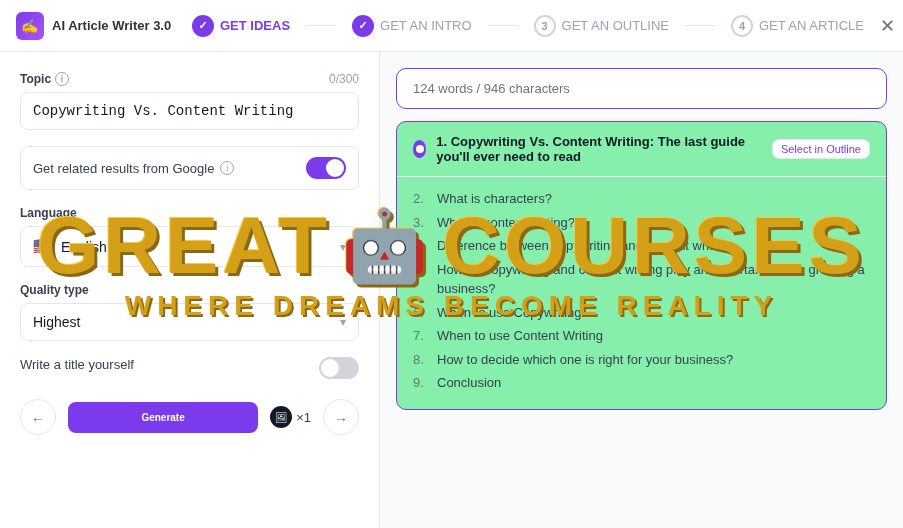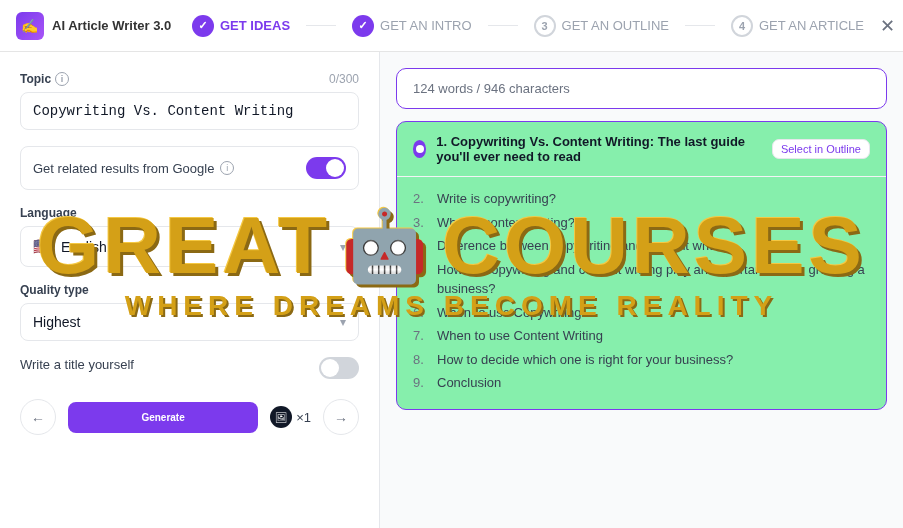--- a/index.html
+++ b/index.html
@@ -302,21 +302,21 @@
         </div>
         <div class="outline-actions">
           <button class="outline-action-btn">Select in Outline</button>
         </div>
       </div>
 
       <div class="outline-list">
 
       <div class="outline-item">
             <span class="outline-item-num">2.</span>
-            <span class="outline-item-text">Write is copywriting?</span>
+            <span class="outline-item-text">What is characters?</span>
           </div>
           <div class="outline-item">
             <span class="outline-item-num">3.</span>
             <span class="outline-item-text">What is content writing?</span>
           </div>
           <div class="outline-item">
             <span class="outline-item-num">4.</span>
             <span class="outline-item-text">Difference between copywriting and content writing</span>
           </div>
           <div class="outline-item">

